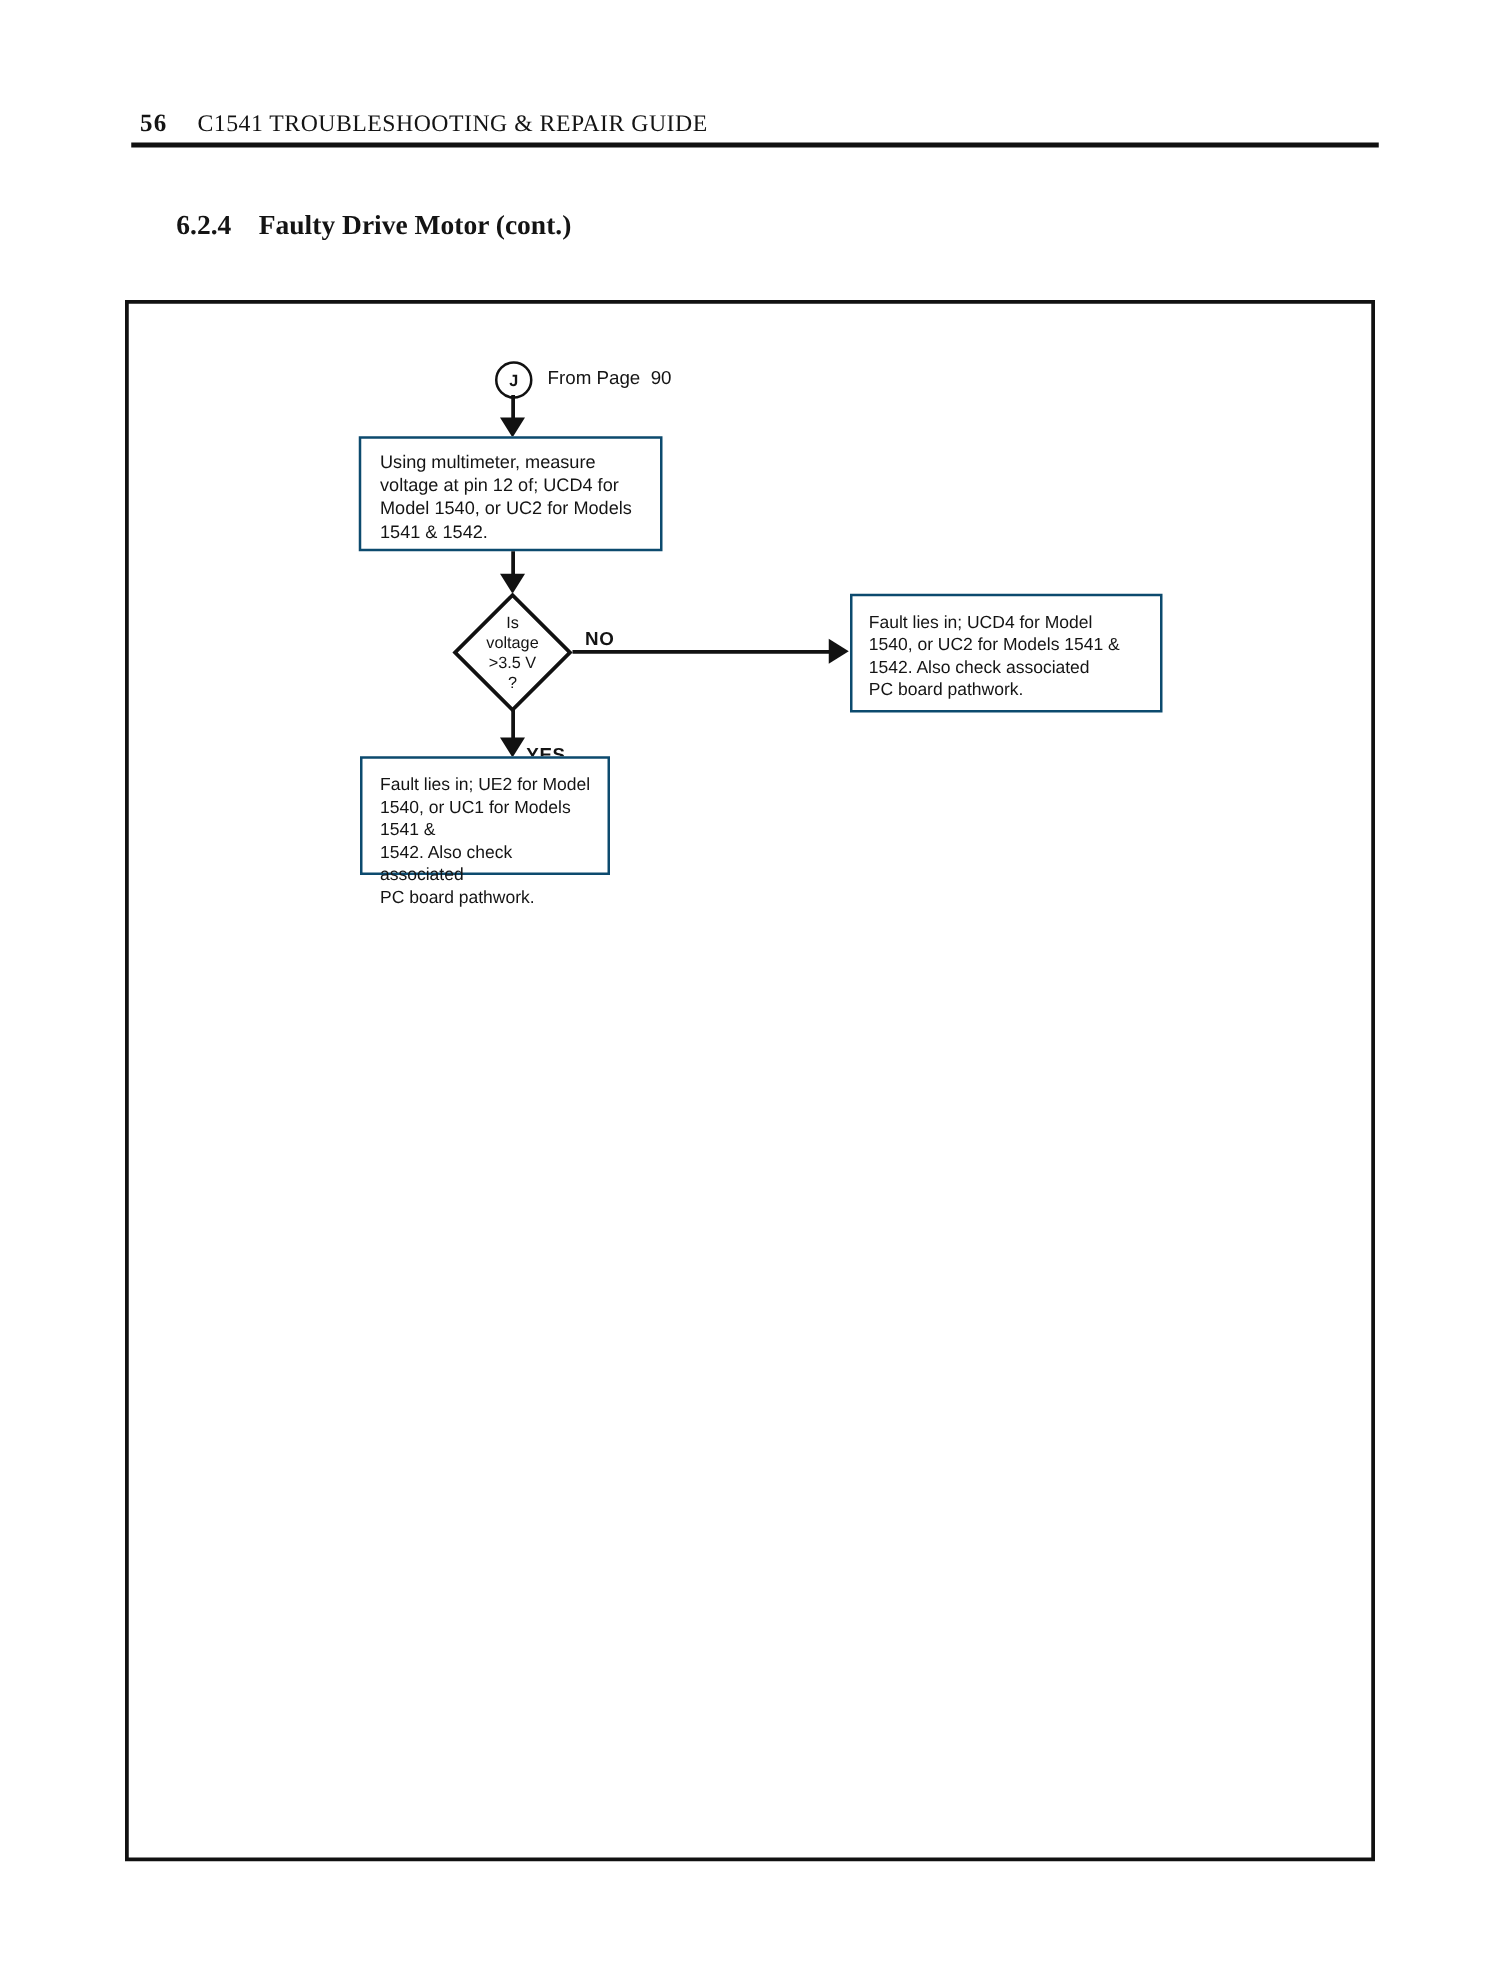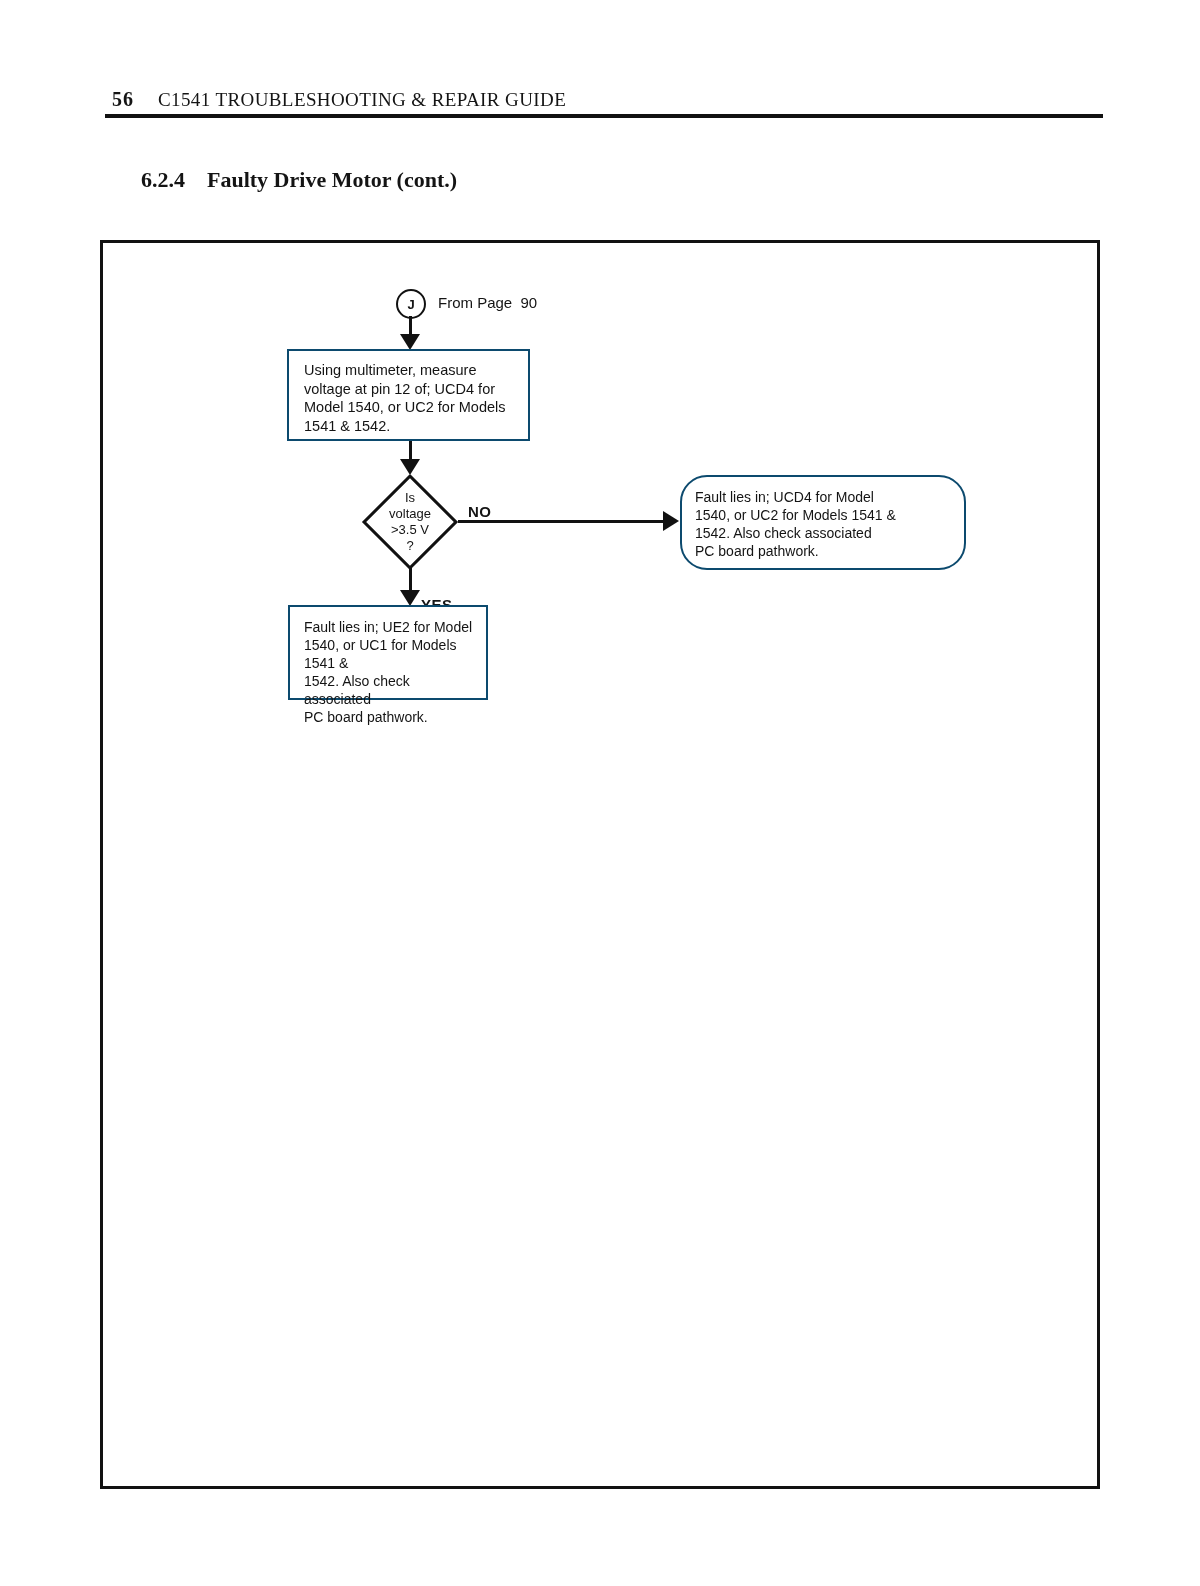--- a/index.html
+++ b/index.html
@@ -69,21 +69,21 @@
     border-left: 16px solid #111;
   }
 
   .flow-box {
     border: 2px solid #0c4a6e; background: #fff;
     font-size: 14.5px; line-height: 18.5px;
     white-space: pre-line;
     box-sizing: border-box;
   }
   .process-box { left: 287px; top: 349px; width: 243px; height: 92px; padding: 10px 8px 0 15px; }
-  .no-box     { left: 680px; top: 475px; width: 286px; height: 95px; padding: 11px 6px 0 13px; font-size: 14px; line-height: 18px; border-radius: 27px; }
+  .no-box     { left: 680px; top: 475px; width: 250px; height: 95px; padding: 11px 6px 0 13px; font-size: 14px; line-height: 18px; }
   .yes-box    { left: 288px; top: 605px; width: 200px; height: 95px; padding: 11px 6px 0 14px; font-size: 14px; line-height: 18px; }
 
   .diamond-wrap { left: 362px; top: 474px; width: 96px; height: 96px; }
   .diamond-shape {
     position: absolute; left: 14px; top: 14px;
     width: 68px; height: 68px;
     border: 3.5px solid #111; background: #fff;
     transform: rotate(45deg);
     box-sizing: border-box;
   }

